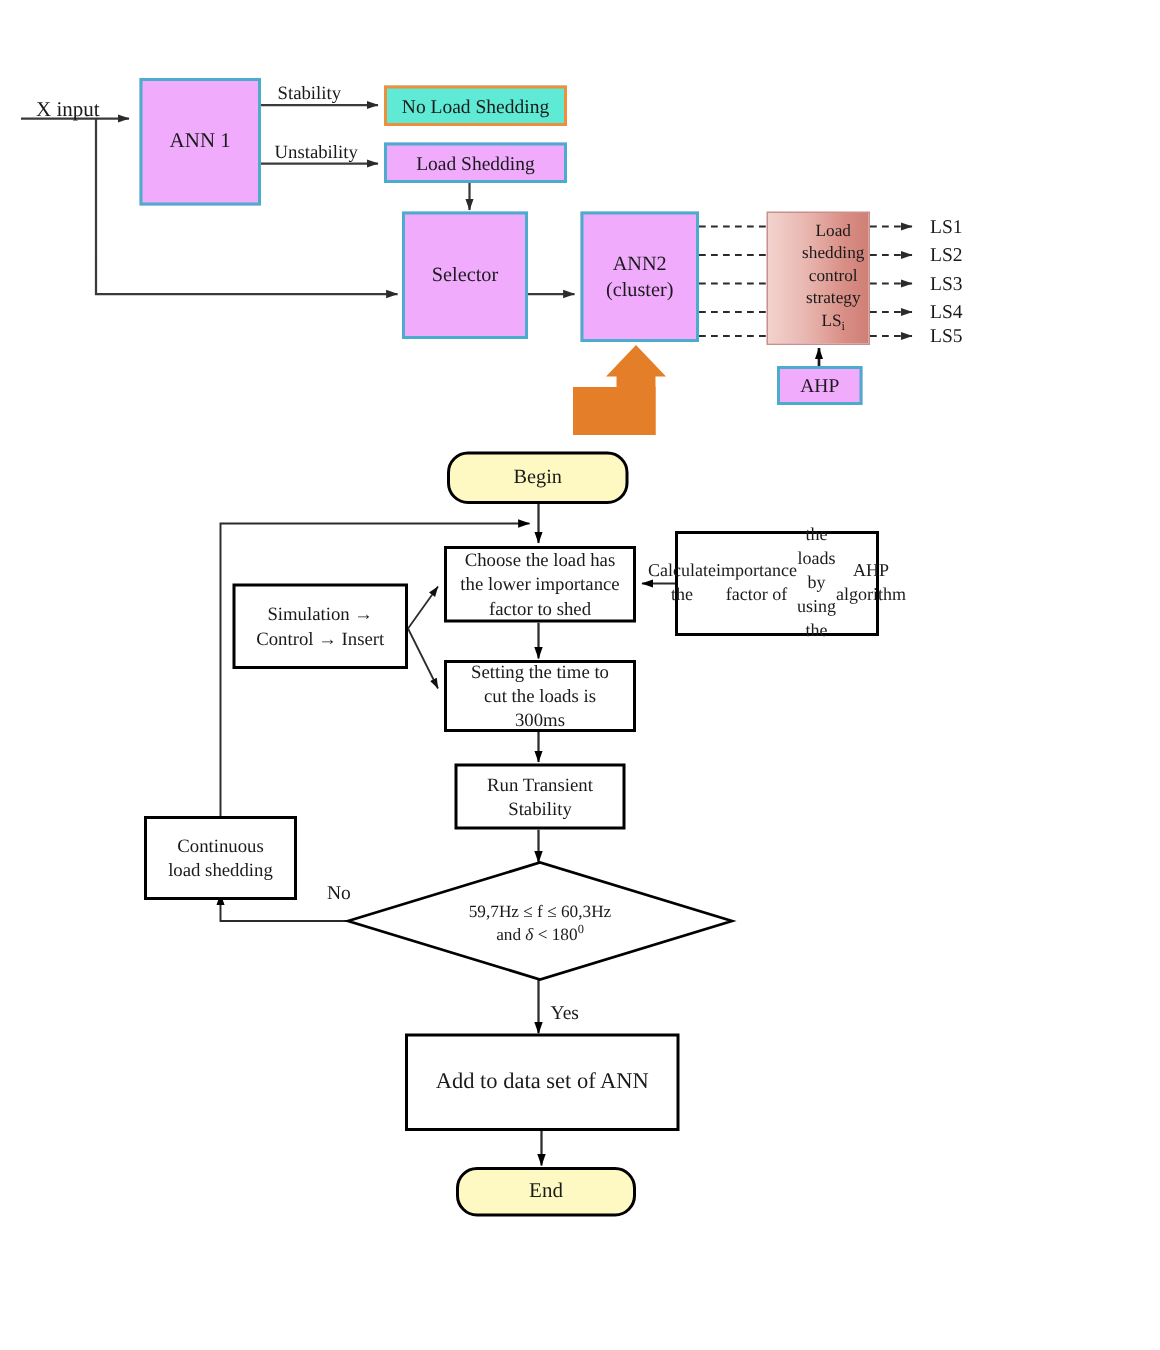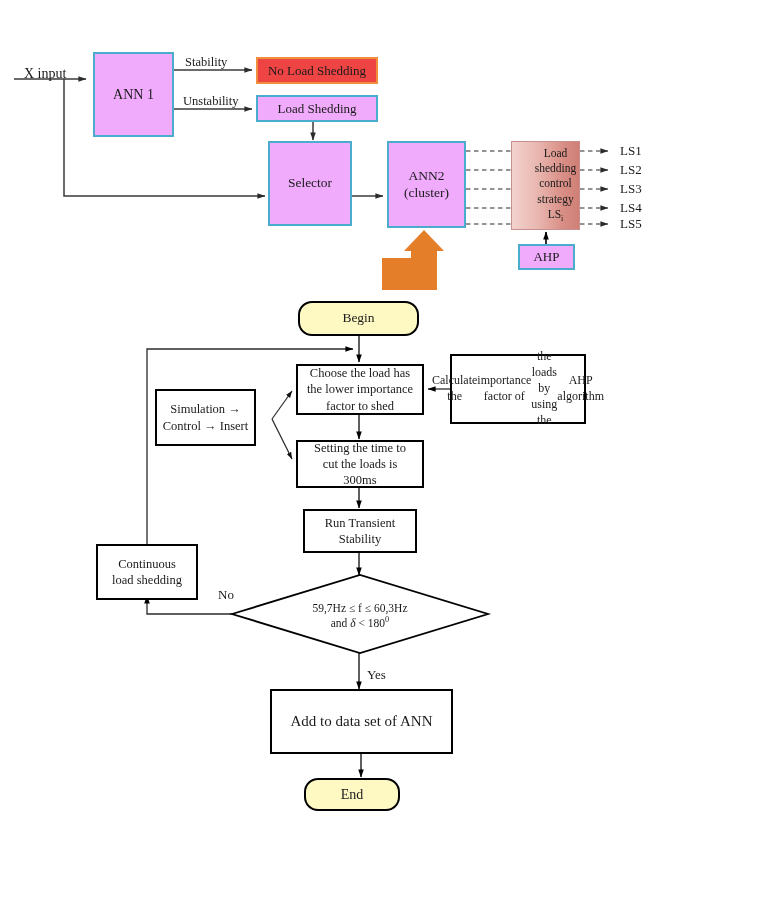--- a/index.html
+++ b/index.html
@@ -35,21 +35,21 @@
     color: #1a1a1a;
     line-height: 1.22;
   }
   
   .blue-box {
     border: 2.5px solid #4cacce;
     background: #f0abfc;
   }
   .orange-box {
     border: 2.5px solid #ef8f3c;
-    background: #ef4444;
+    background: #5eead4;
   }
   .grad-box {
     border: 1px solid #c98e8e;
     background: linear-gradient(to right, #f3d3ce 0%, #e8b5ae 40%, #d98f86 75%, #cf7f76 100%);
     padding-left: 20px;
   }
   
   .proc-box {
     border: 2px solid #000000;
     background: #ffffff;
@@ -265,21 +265,21 @@
   </div>
 
   <div class="node proc-box" style="left:450px; top:310px; width:136px; height:70px; font-size:12px;
               flex-direction:row; line-height:1.32;">
     <span>Calculate the</span>
     <span>importance factor of</span>
     <span>the loads by using the</span>
     <span>AHP algorithm</span>
   </div>
 
-  <div class="node proc-box" style="left:155px; top:345px; width:101px; height:57px; font-size:12.5px;
+  <div class="node proc-box" style="left:155px; top:345px; width:117px; height:57px; font-size:12.5px;
               flex-direction:column; line-height:1.35;">
     <span>Simulation →</span>
     <span>Control → Insert</span>
   </div>
 
   <div class="node proc-box" style="left:296px; top:396px; width:128px; height:48px; font-size:12.5px;
               flex-direction:column; line-height:1.3;">
     <span>Setting the time to</span>
     <span>cut the loads is</span>
     <span>300ms</span>
@@ -303,17 +303,17 @@
   <div class="node proc-box" style="left:96px; top:500px; width:102px; height:56px; font-size:12.5px;
               flex-direction:column; line-height:1.32;">
     <span>Continuous</span>
     <span>load shedding</span>
   </div>
 
   <div class="node proc-box" style="left:270px; top:645px; width:183px; height:65px; font-size:15px;">
     <span>Add to data set of ANN</span>
   </div>
 
-  <div class="node term-box" style="left:304px; top:734px; width:96px; height:33px; font-size:14px;justify-content:center;">
+  <div class="node term-box" style="left:304px; top:734px; width:120px; height:33px; font-size:14px;justify-content:center;">
     <span>End</span>
   </div>
 
 </div>
 
 </body></html>

